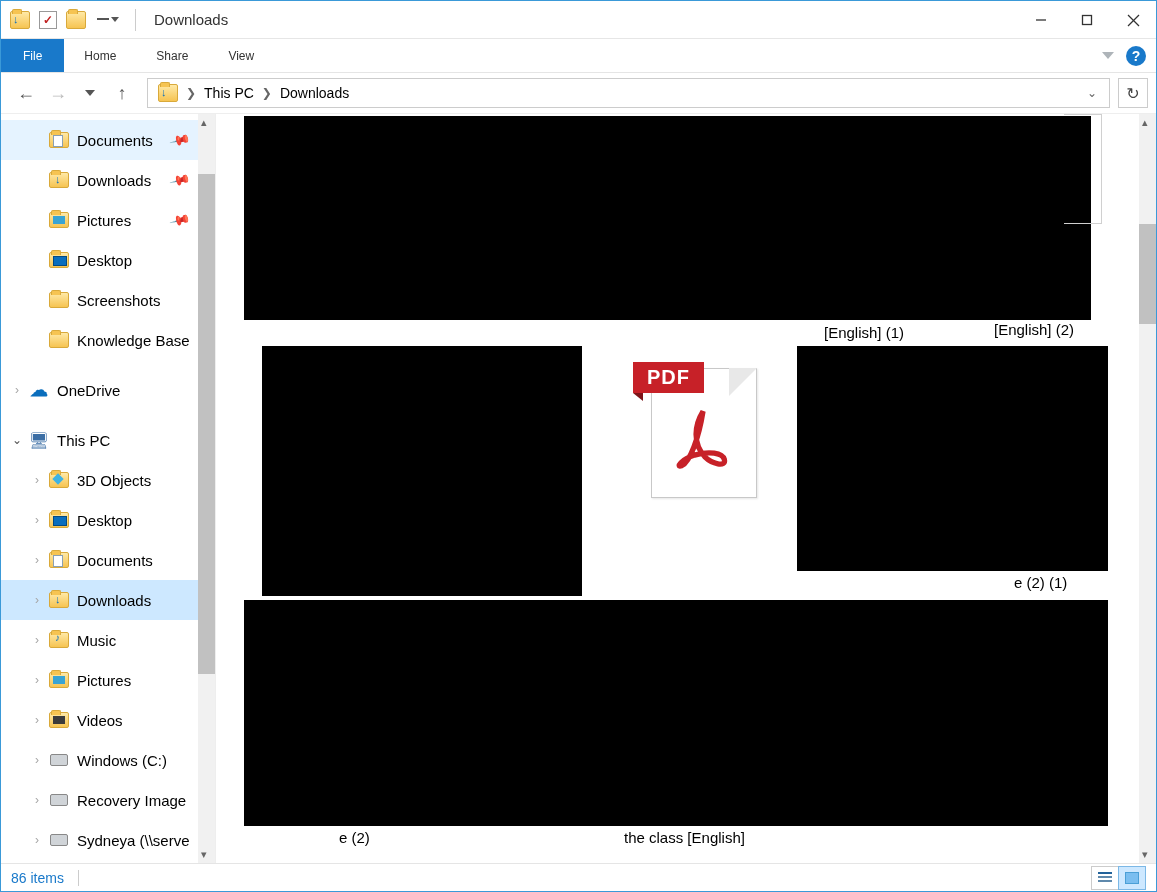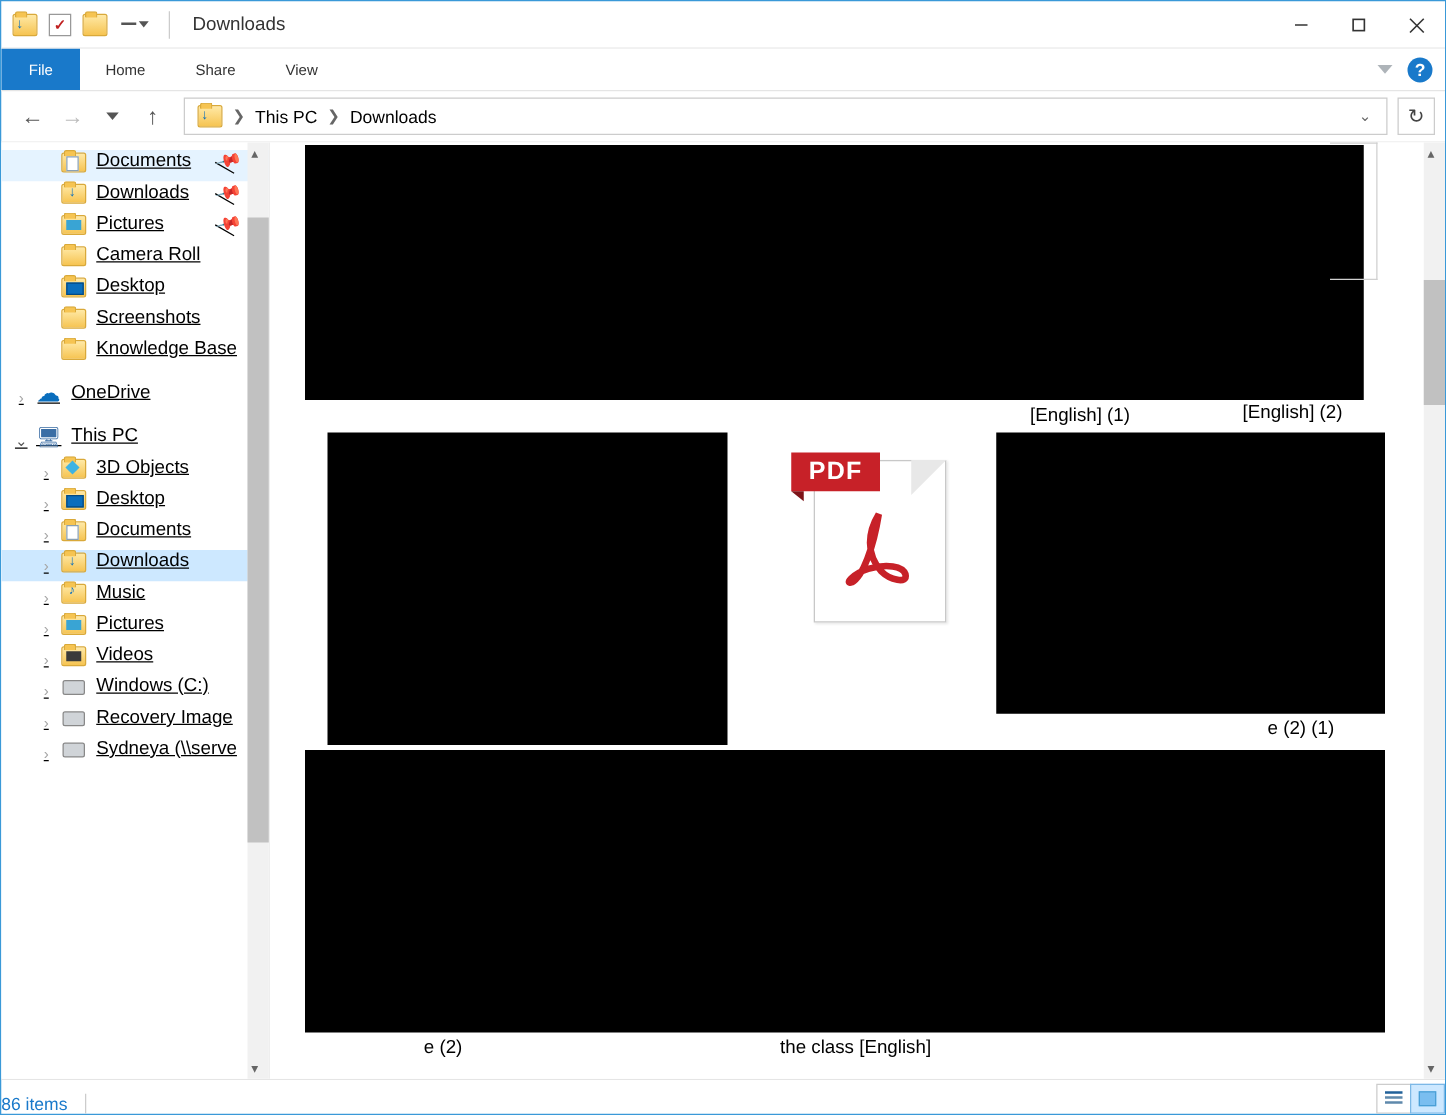--- a/index.html
+++ b/index.html
@@ -51,21 +51,21 @@
 
   
   .body{display:flex;height:calc(100% - 38px - 34px - 40px - 28px);border-top:1px solid #eee;}
 
   
   .navpane{width:215px;background:#fff;position:relative;border-right:1px solid #eee;}
   .nav-scroll{width:17px;height:100%;position:absolute;right:0;top:0;background:#f1f1f1;}
   .nav-scroll .thumb{width:17px;height:500px;background:#c1c1c1;position:absolute;top:60px;}
   .nav-scroll .arrow{color:#666;position:absolute;left:3px;font-size:11px;}
   .tree{padding:6px 0; font-size:15px; overflow:hidden;}
-  .tree-item{display:flex;height:25px;padding-left:8px;gap:4px;white-space:nowrap;text-decoration:underline;}
+  .tree-item{display:flex;align-items:center;height:40px;padding-left:8px;gap:4px;white-space:nowrap;}
   .tree-item.selected{background:#cde8ff;}
   .tree-item.highlight{background:#e5f3ff;}
   .expander{width:16px;display:flex;align-items:center;justify-content:center;color:#a6a6a6;font-size:12px;}
   .expander.open{color:#555;}
   .ico{width:20px;height:20px;display:flex;align-items:center;justify-content:center;margin-right:4px;}
   .ico-folder{width:20px;height:16px;background:linear-gradient(#ffe9a6,#f6c452);border:1px solid #d9a93a;border-radius:2px;position:relative;}
   .ico-folder::before{content:"";position:absolute;top:-3px;left:1px;width:8px;height:4px;background:#f6c452;border:1px solid #d9a93a;border-bottom:none;border-radius:2px 2px 0 0;}
   .pin{color:#777;font-size:14px;margin-left:auto;margin-right:26px;transform:rotate(30deg);}
   .onedrive{color:#0a6ebd;font-size:18px;font-weight:bold;}
   .pc-ico{font-size:16px;color:#3b6ea5;}
@@ -93,21 +93,21 @@
 
   
   .pdf-icon{width:130px;height:140px;position:relative;margin:12px auto 8px;}
   .pdf-page{width:106px;height:130px;background:#fff;border:1px solid #c8c8c8;position:absolute;left:18px;top:10px;box-shadow:1px 1px 2px rgba(0,0,0,0.1);}
   .pdf-corner{width:0;height:0;border-top:28px solid #e8e8e8;border-right:28px solid transparent;position:absolute;right:-1px;top:-1px;}
   .pdf-badge{position:absolute;left:0;top:4px;background:#c72128;color:#fff;font-weight:bold;font-size:20px;padding:4px 14px;z-index:2;letter-spacing:1px;}
   .pdf-badge::after{content:"";position:absolute;left:0;bottom:-8px;width:0;height:0;border-top:8px solid #7d1419;border-left:10px solid transparent;}
   .acrobat{position:absolute;left:38px;top:48px;width:64px;height:64px;}
 
   
-  .statusbar{height:28px;border-top:1px solid #e5e5e5;display:flex;align-items:flex-end;padding:0 0;font-size:14px;color:#1979ca;gap:14px;}
+  .statusbar{height:28px;border-top:1px solid #e5e5e5;display:flex;align-items:center;padding:0 10px;font-size:14px;color:#1979ca;gap:14px;}
   .status-sep{width:1px;height:16px;background:#ccc;}
   .view-toggles{margin-left:auto;display:flex;}
   .view-toggle{width:28px;height:24px;border:1px solid #ccc;display:flex;align-items:center;justify-content:center;margin-left:-1px;}
   .view-toggle.active{background:#cde8ff;border-color:#7cb8e6;}
   .details-ico{display:inline-block;width:14px;height:12px;}
   .details-ico::before{content:"";display:block;width:14px;height:2px;background:#22629a;box-shadow:0 4px 0 #5f89ac,0 8px 0 #5f89ac;}
   .large-ico{width:14px;height:12px;background:#7abef0;border:1px solid #4a9fd6;position:relative;}
 </style>
 </head>
 <body>
@@ -214,27 +214,20 @@
           <span class="expander"></span>
           <span class="ico">
             <span class="ico-folder pic-overlay"></span>
           </span>
           <span>Pictures</span>
           <span class="pin">📌</span>
         </div>
       <div class="tree-item indent2">
           <span class="expander"></span>
           <span class="ico">
-            <span class="ico-folder"></span>
-          </span>
-          <span>Camera Roll</span>
-        </div>
-      <div class="tree-item indent2">
-          <span class="expander"></span>
-          <span class="ico">
             <span class="ico-folder desk-overlay"></span>
           </span>
           <span>Desktop</span>
         </div>
       <div class="tree-item indent2">
           <span class="expander"></span>
           <span class="ico">
             <span class="ico-folder"></span>
           </span>
           <span>Screenshots</span>

